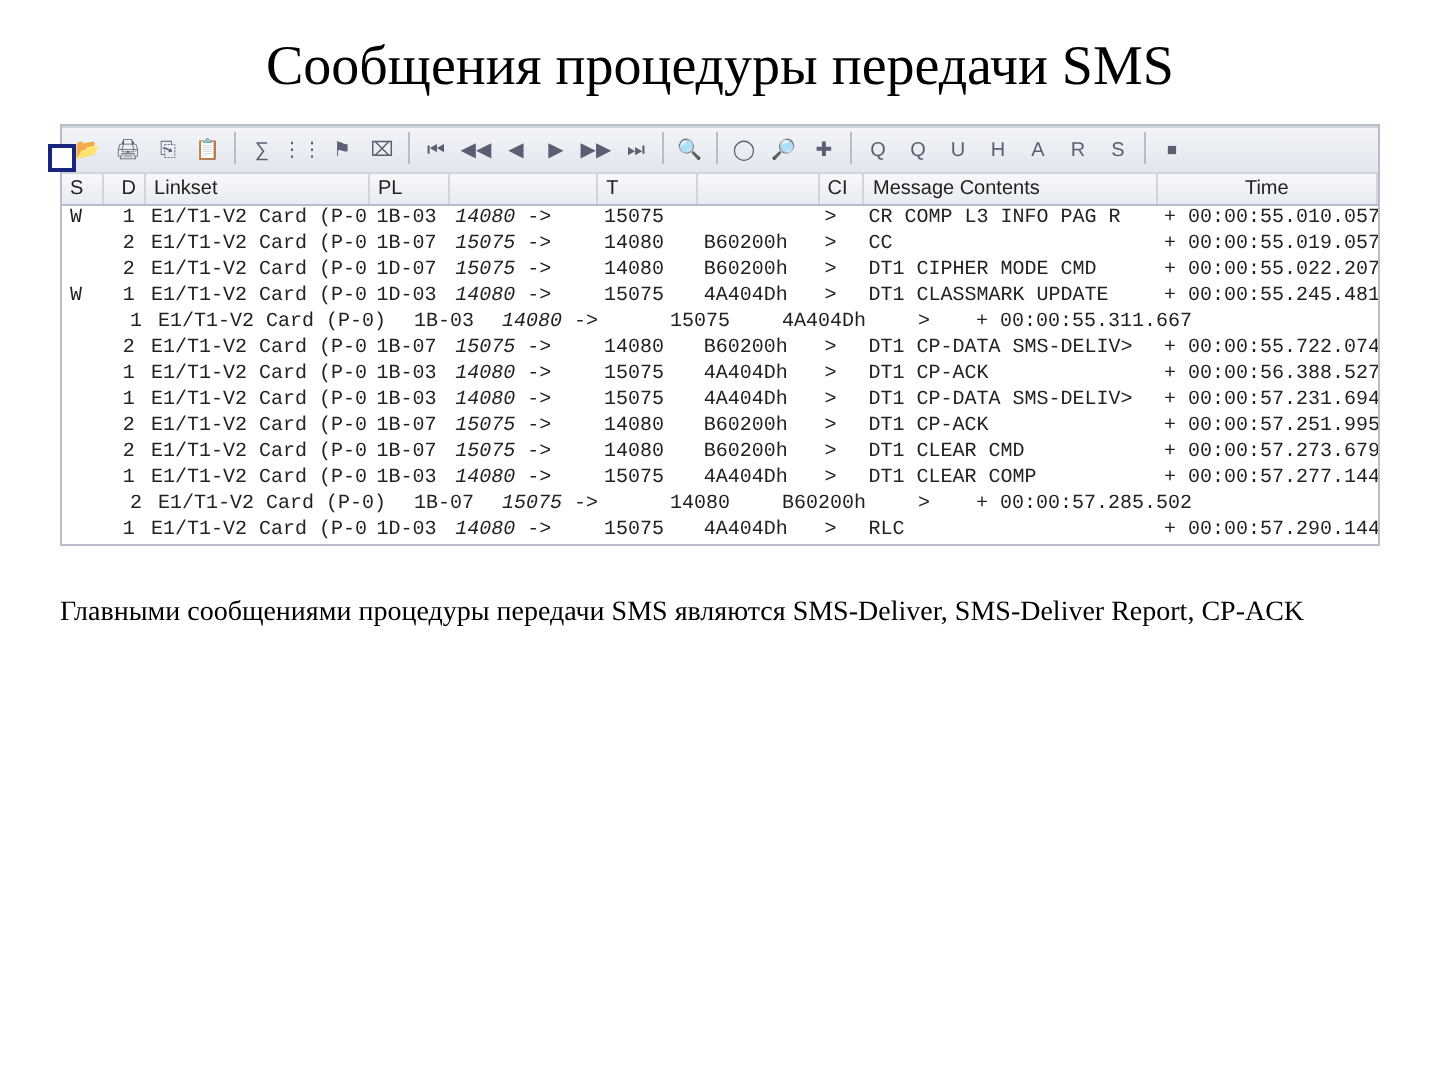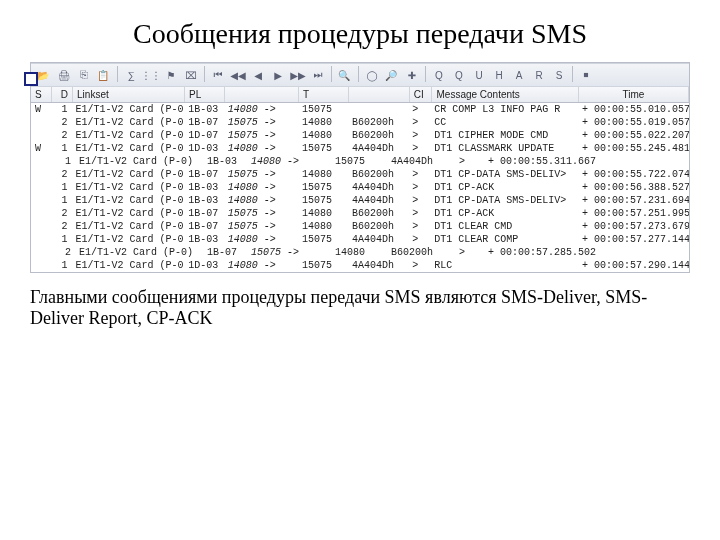--- a/index.html
+++ b/index.html
@@ -89,22 +89,22 @@
   .c-ls { width: 120px; }
   .c-pl { width: 36px; }
   .c-ar { width: 76px; font-style: italic; }
   .c-t  { width: 48px; }
   .c-t1 { width: 60px; }
   .c-ci { width: 16px; }
   .c-mc { width: 160px; }
   .c-tm { width: 118px; text-align: center; }
   .body-text {
     font-family: "Times New Roman", serif;
-    font-size: 18px;
-    margin-top: 14px;
+    font-size: 14px;
+    margin-top: 26px;
   }
 </style>
 </head>
 <body>
 
 <div class="slide">
   <div class="bullet"></div>
   <div class="title">Сообщения процедуры передачи SMS</div>
 
   <div style="border:1px solid #b8bdc9;">

